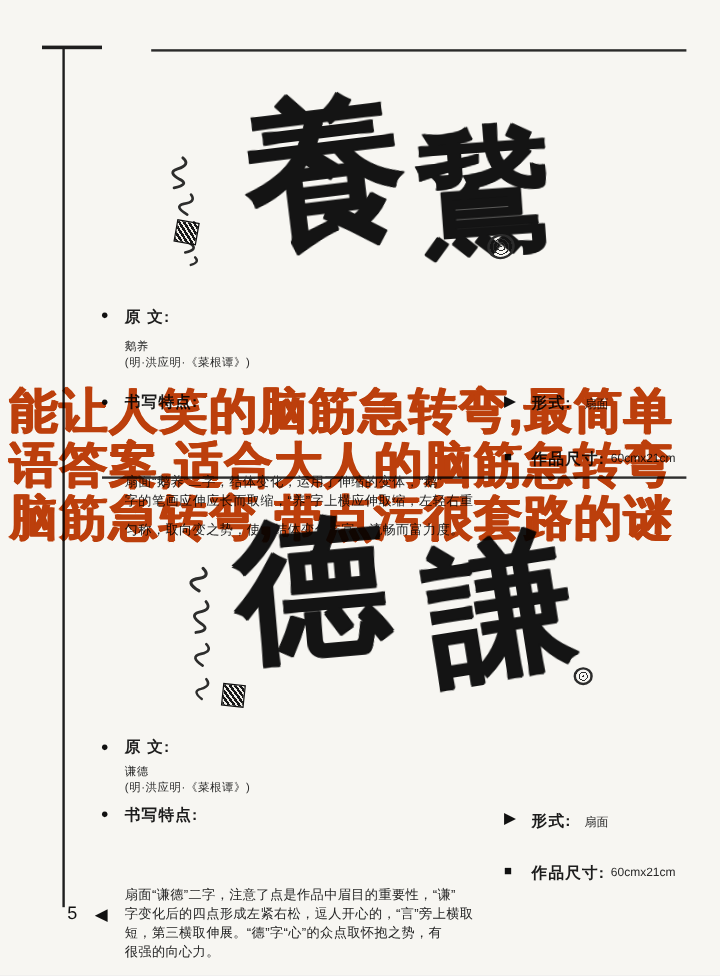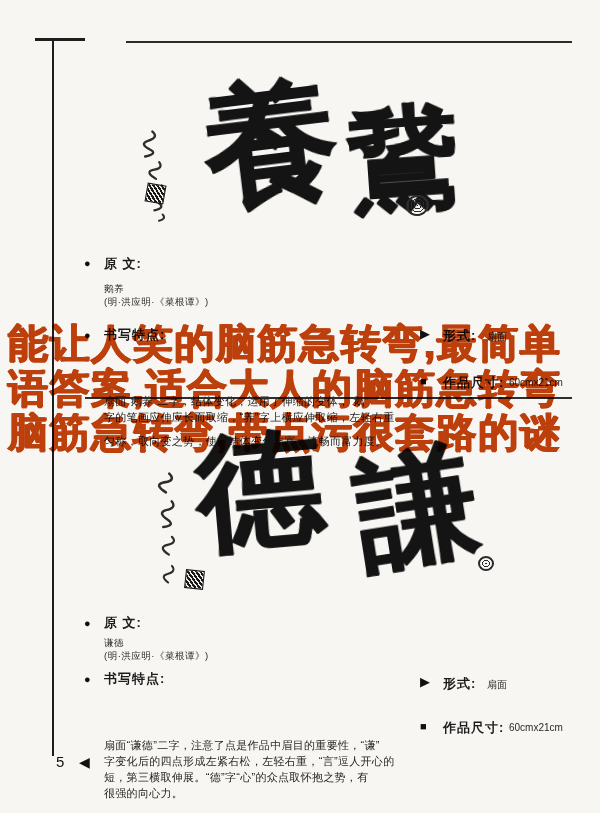--- a/index.html
+++ b/index.html
@@ -130,21 +130,21 @@
 
   <div>
     <span class="bullet" style="left:84px;top:617px">●</span>
     <span class="lbl" style="left:104px;top:614px">原 文:</span>
     <span class="small" style="left:104px;top:637px">谦德</span>
     <span class="small" style="left:104px;top:650px">(明·洪应明·《菜根谭》)</span>
 
     <span class="bullet" style="left:84px;top:673px">●</span>
     <span class="lbl" style="left:104px;top:670px">书写特点:</span>
     <span class="bodyline" style="left:104px;top:691px">扇面“谦德”二字，注意了点是作品中眉目的重要性，“谦”</span>
-    <span class="bodyline" style="left:104px;top:707px">字变化后的四点形成左紧右松，左轻右重，“言”逗人开心的</span>
+    <span class="bodyline" style="left:104px;top:707px">字变化后的四点形成左紧右松，逗人开心的，“言”旁上横取</span>
     <span class="bodyline" style="left:104px;top:723px">短，第三横取伸展。“德”字“心”的众点取怀抱之势，有</span>
     <span class="bodyline" style="left:104px;top:739px">很强的向心力。</span>
 
     <span class="marker-tri" style="left:420px;top:674px">▶</span>
     <span class="lbl" style="left:443px;top:675px">形式:</span>
     <span class="val" style="left:487px;top:678px">扇面</span>
 
     <span class="marker-sq" style="left:420px;top:720px">■</span>
     <span class="lbl" style="left:443px;top:719px">作品尺寸:</span>
     <span class="val" style="left:509px;top:722px">60cmx21cm</span>

